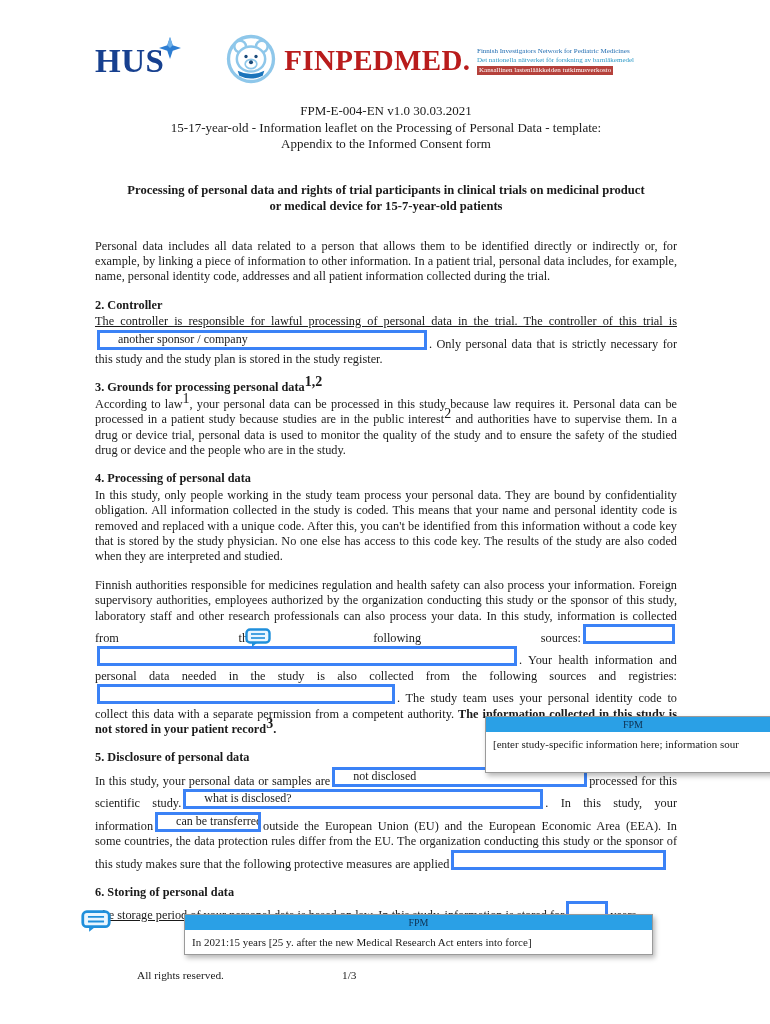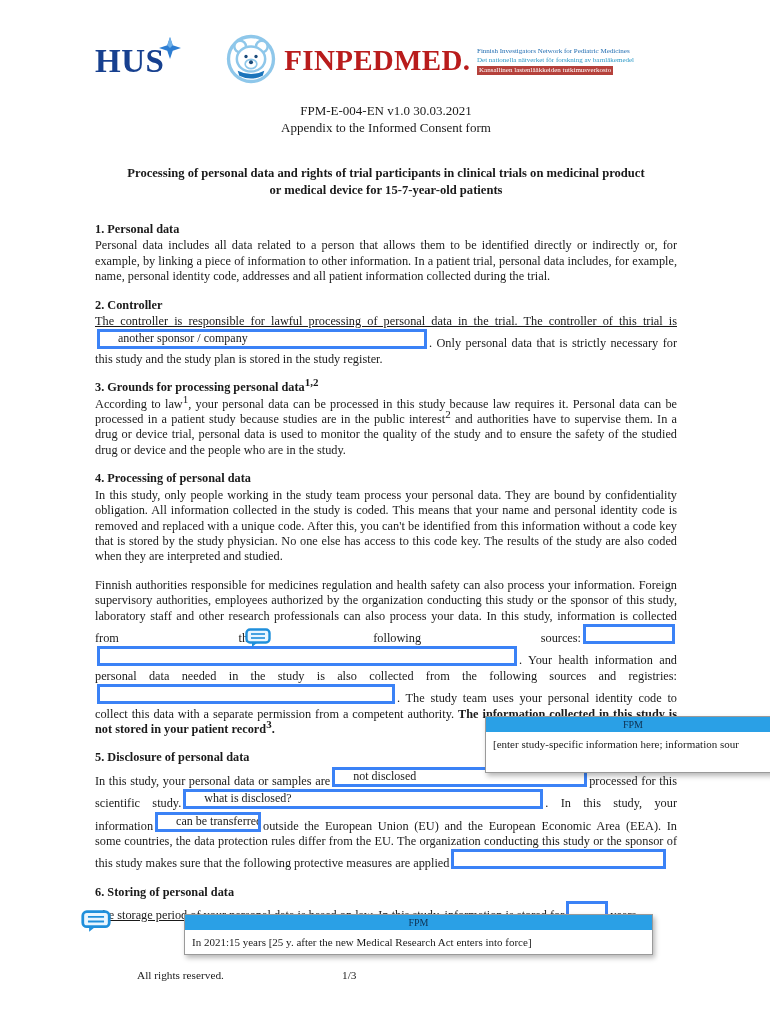--- a/index.html
+++ b/index.html
@@ -28,21 +28,21 @@
 
   
   .title-block { text-align: center; margin-top: 15px; font-size: 13px; line-height: 16.5px; }
   .main-heading { text-align: center; font-weight: bold; font-size: 12.6px; line-height: 16.5px; margin: 29px auto 0; max-width: 530px; }
 
   
   .sec { margin-top: 13px; position: relative; }
   .sec-heading { font-weight: bold; margin: 0 0 1px 0; }
   .para { text-align: justify; position: relative; }
   .u { text-decoration: underline; }
-  sup.s { font-size: 11px; vertical-align: super; line-height: 0; }
+  sup.s { font-size: 14px; vertical-align: super; line-height: 0; }
   b { font-weight: bold; }
 
   
   .field {
     display: inline-block; border: 3px solid #3b82f6; height: 20px;
     line-height: 12px; vertical-align: -2px; padding: 0 18px; margin: 0 2px;
     white-space: nowrap; overflow: hidden; font-size: 12px; text-align: left;
   }
   .f-controller { width: 330px; }
   .f-sources1 { width: 92px; }
@@ -105,27 +105,27 @@
       </div>
       <div class="tagline">
         <span class="tag1">Finnish Investigators Network for Pediatric Medicines</span>
         <span class="tag2">Det nationella nätverket för forskning av barnläkemedel</span>
         <span class="tag3">Kansallinen lastenlääkkeiden tutkimusverkosto</span>
       </div>
     </div>
 
     <div class="title-block">
       <div>FPM-E-004-EN v1.0 30.03.2021</div>
+      <div>15-17-year-old - Information leaflet on the Processing of Personal Data - template:</div>
       <div>Appendix to the Informed Consent form</div>
     </div>
 
     <div class="main-heading">Processing of personal data and rights of trial participants in clinical trials on medicinal product or medical device for 15-7-year-old patients</div>
 
     <div class="sec" style="margin-top:24px;">
-      <div class="sec-heading">1. Personal data</div>
       <div class="para">Personal data includes all data related to a person that allows them to be identified directly or indirectly or, for example, by linking a piece of information to other information. In a patient trial, personal data includes, for example, name, personal identity code, addresses and all patient information collected during the trial.</div>
     </div>
 
     <div class="sec">
       <div class="sec-heading">2. Controller</div>
       <div class="para"><span class="u">The controller is responsible for lawful processing of personal data in the trial. The controller of this trial is</span><span class="field f-controller">another sponsor / company</span><span>. Only personal data that is strictly necessary for this study and the study plan is stored in the study register.</span></div>
     </div>
 
     <div class="sec">
       <div class="sec-heading"><span>3. Grounds for processing personal data</span><sup class="s">1,2</sup></div>

